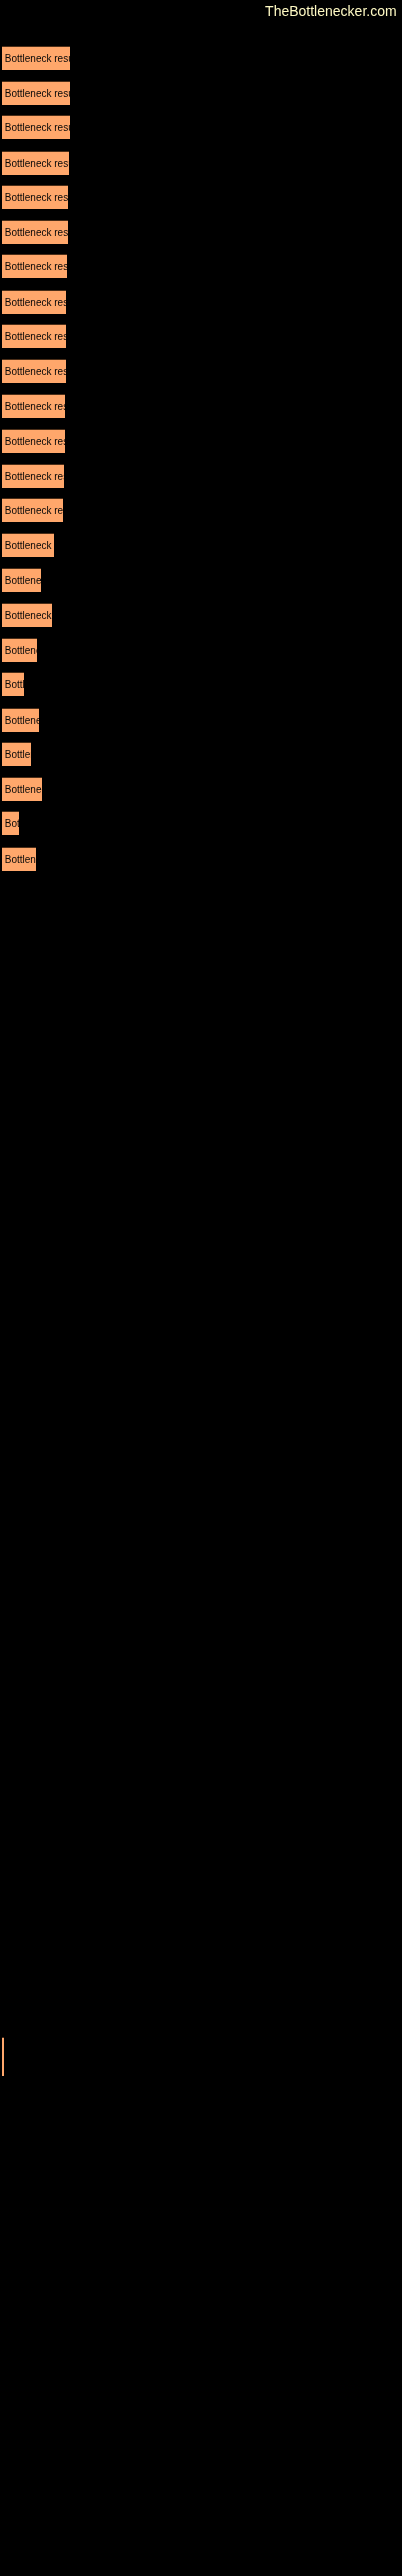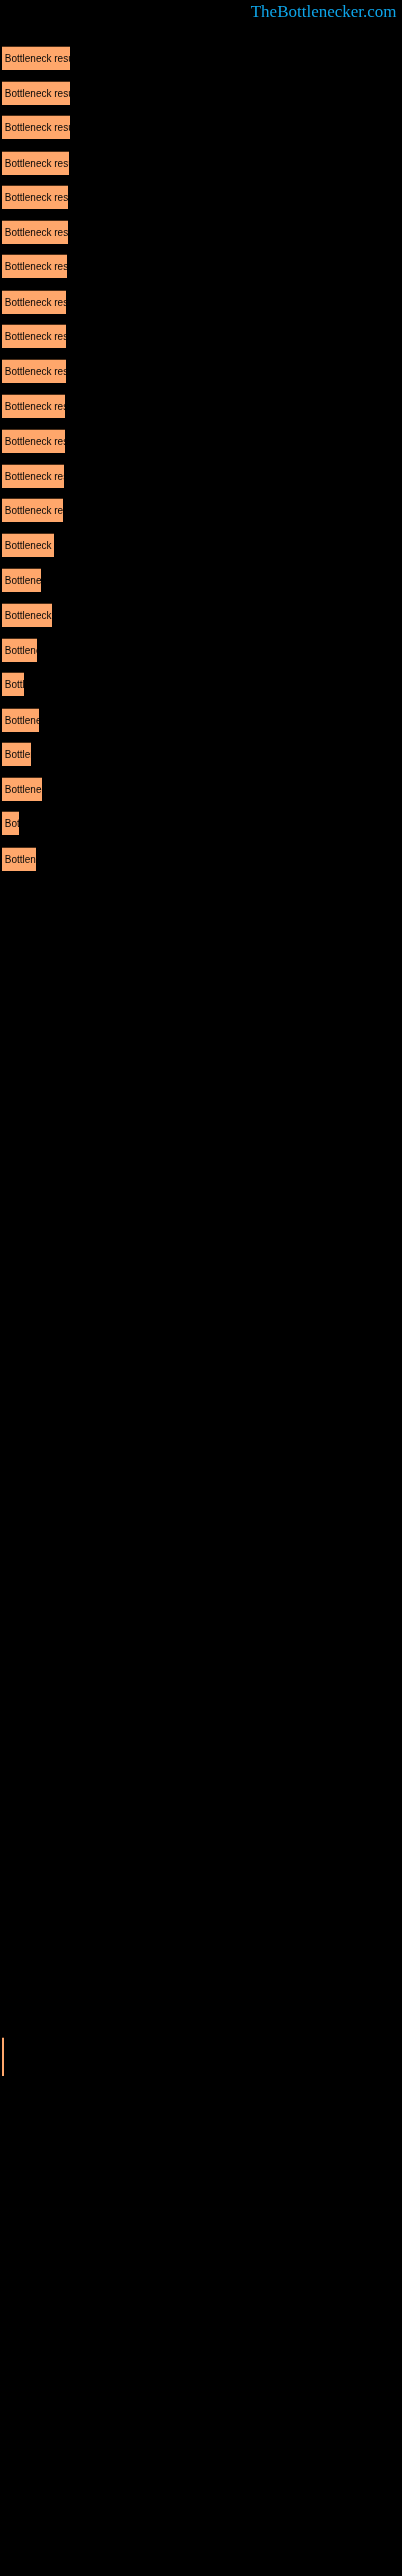--- a/index.html
+++ b/index.html
@@ -7,26 +7,26 @@
   body{
     width:403px;height:2576px;position:relative;overflow:hidden;
     font-family:"Liberation Sans","DejaVu Sans",sans-serif;
     background:#000000;
   }
   #chart-root{position:absolute;left:0;top:0;width:403px;height:2576px;}
 
   .watermark{
     position:absolute;
     right:6.4px;top:0.8px;
-    font-size:17px;
+    font-size:14px;
     line-height:21px;
-    color:#0ea5e9;
+    color:#fef9c3;
     letter-spacing:0px;
     white-space:nowrap;
-    font-family:Liberation Serif, serif;
+    font-family:Liberation Sans, sans-serif;
   }
 
   .bars-layer{position:absolute;left:0;top:0;width:403px;height:2576px;}
 
   .bar{
     position:absolute;
     left:1.6px;
     height:24px;
     background:#ffa76b;
     border-top:0.8px solid #4a2d17;

